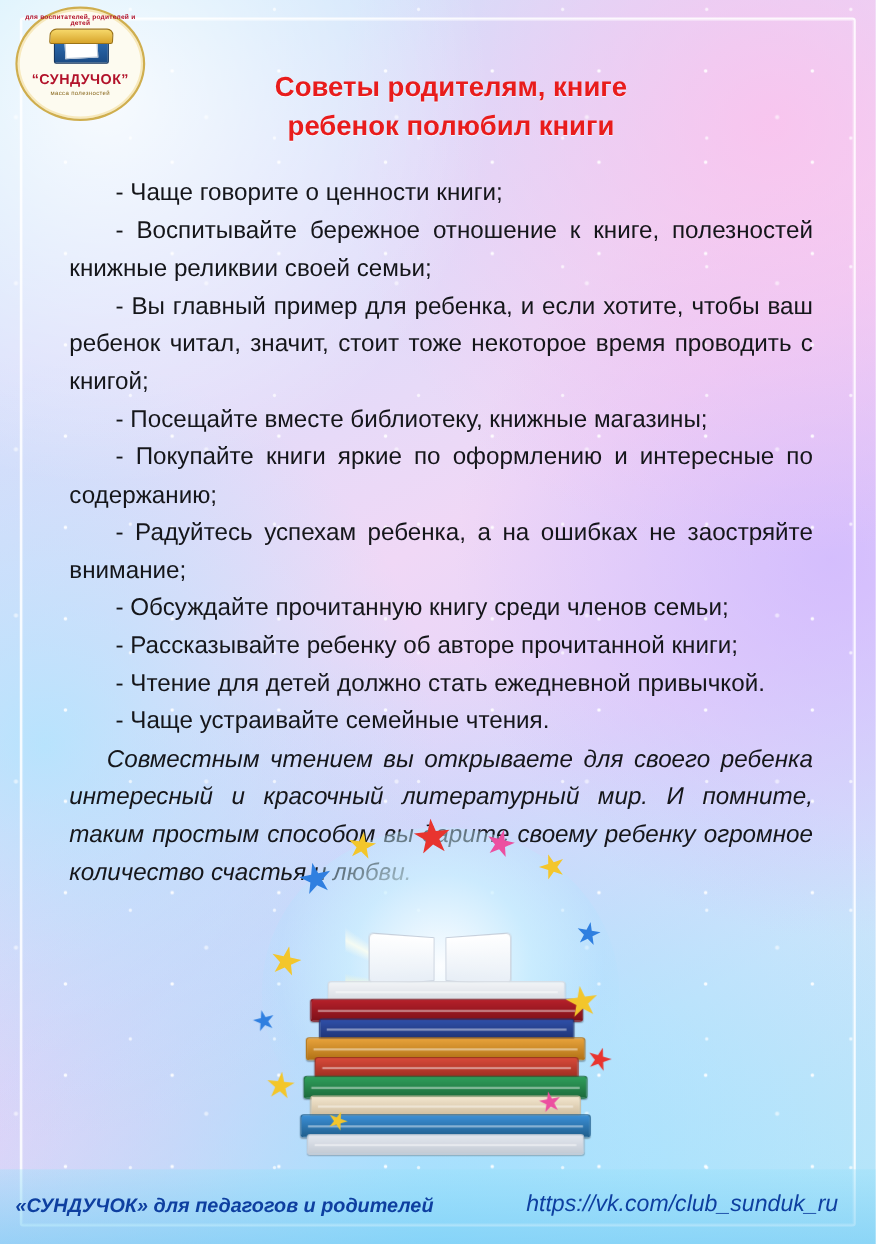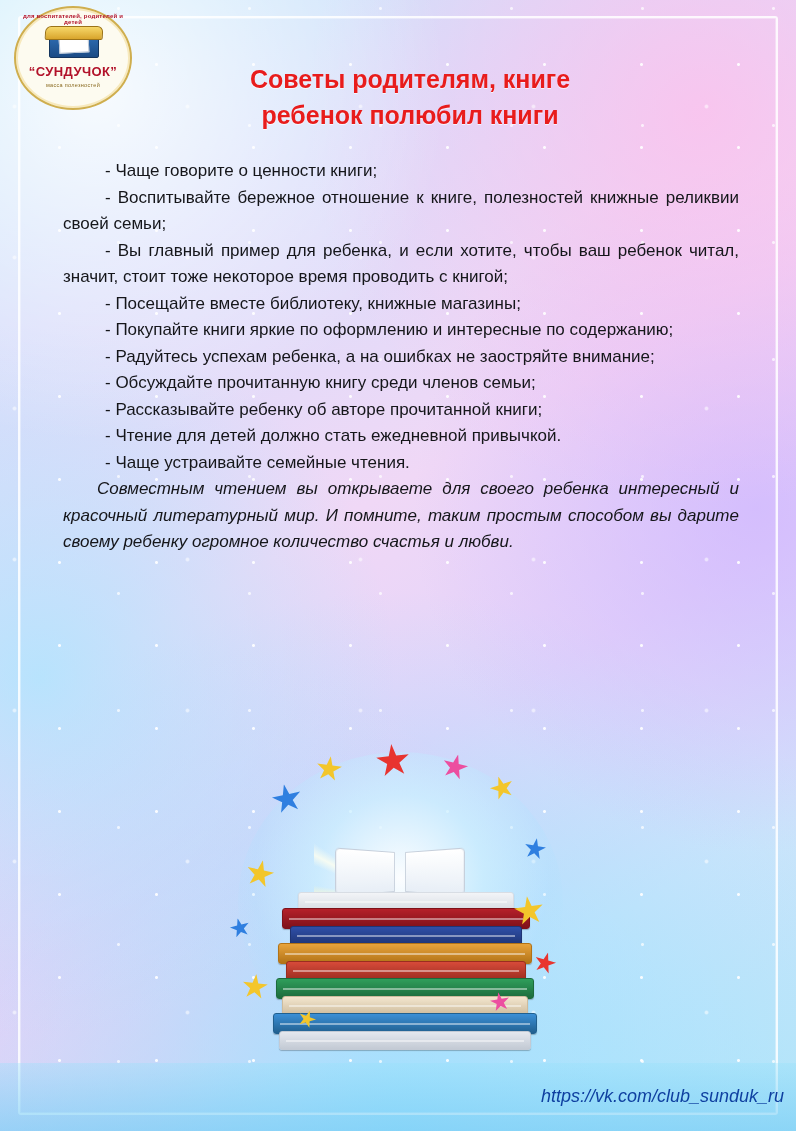--- a/index.html
+++ b/index.html
@@ -154,21 +154,21 @@
     line-height: 1.42;
     text-shadow: 0 1px 0 rgba(255,255,255,0.7);
   }
 
   
   .body-text {
     position: absolute;
     left: 63px;
     top: 158px;
     width: 676px;
-    font-size: 17px;
+    font-size: 22px;
     line-height: 1.56;
     color: #15161a;
     text-align: justify;
     text-justify: inter-word;
   }
   .body-text p {
     margin: 0 0 0 0;
     text-indent: 42px;
   }
   .body-text p.closing {
@@ -264,23 +264,23 @@
     position: absolute;
     left: 14px;
     bottom: 24px;
     font-size: 18px;
     font-weight: bold;
     font-style: italic;
     color: #0e3fa0;
   }
   .footer-right {
     position: absolute;
-    right: 12px;
+    right: 34px;
     bottom: 24px;
-    font-size: 18px;
+    font-size: 21px;
     font-style: italic;
     color: #0e3fa0;
   }
 </style>
 </head>
 <body>
 
 <div class="poster">
   <div class="sparkles"></div>
   <div class="inner-frame"></div>
@@ -345,14 +345,15 @@
         <div class="star" style="left: 306px; top: 210px; width: 22px; height: 22px; background: rgb(232, 52, 47); transform: rotate(16deg);"></div>
         <div class="star" style="left: 18px; top: 118px; width: 28px; height: 28px; background: rgb(243, 198, 43); transform: rotate(12deg);"></div>
         <div class="star" style="left: 2px; top: 176px; width: 20px; height: 20px; background: rgb(47, 127, 224); transform: rotate(-14deg);"></div>
         <div class="star" style="left: 14px; top: 232px; width: 26px; height: 26px; background: rgb(243, 198, 43); transform: rotate(6deg);"></div>
         <div class="star" style="left: 262px; top: 250px; width: 20px; height: 20px; background: rgb(236, 79, 160); transform: rotate(-10deg);"></div>
         <div class="star" style="left: 70px; top: 268px; width: 18px; height: 18px; background: rgb(243, 198, 43); transform: rotate(20deg);"></div>
       </div>
   </div>
 
   <div class="footer-band"></div>
+  <div class="footer-left">«СУНДУЧОК» для педагогов и родителей</div>
   <div class="footer-right">https://vk.com/club_sunduk_ru</div>
 </div>
 
 </body></html>

